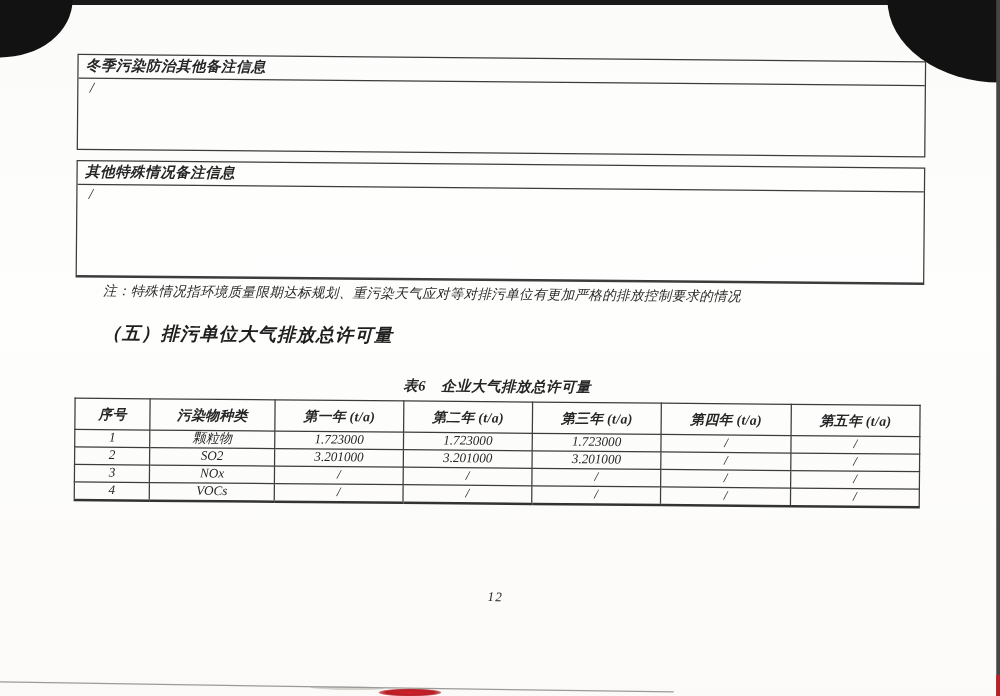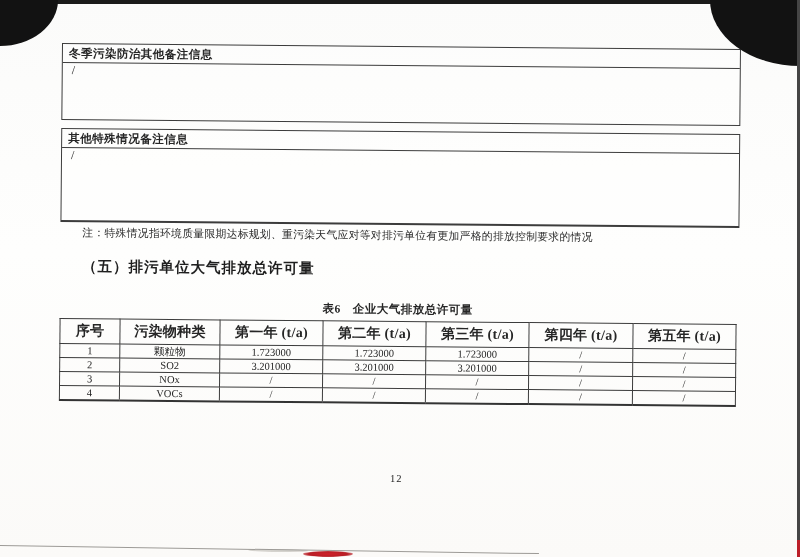--- a/index.html
+++ b/index.html
@@ -5,20 +5,21 @@
   html,body{margin:0;padding:0;}
   body{
     width:800px;height:557px;position:relative;overflow:hidden;
     background:#e9e7e2;
     font-family:"Liberation Serif","DejaVu Serif",serif;
     color:#262626;
   }
   .paper{
     position:absolute;inset:0;
     background:linear-gradient(180deg,#fbfbfa 0%,#fefefd 45%,#fbfaf8 100%);
+    font-style:italic;
   }
   
   .edge-top{position:absolute;top:0;left:0;width:100%;height:4px;background:#1a1a1a;}
   .corner-tl{position:absolute;top:0;left:0;width:58px;height:46px;background:#121212;border-bottom-right-radius:100% 100%;}
   .corner-tr{position:absolute;top:0;right:0;width:90px;height:66px;background:#121212;border-bottom-left-radius:100% 100%;}
   .edge-right{position:absolute;top:0;right:0;width:3px;height:100%;background:#454545;}
   .bottom-line{position:absolute;left:-6px;top:545px;width:545px;height:1.3px;background:#9c9a96;transform:rotate(0.85deg);transform-origin:left center;}
   .bottom-smudge{position:absolute;left:248px;top:549px;width:60px;height:3px;background:#b7b2ac;border-radius:50%;opacity:.55;transform:rotate(0.8deg);}
   .red-mark{position:absolute;left:303px;top:551px;width:50px;height:6px;border-radius:50%;
     background:radial-gradient(ellipse at center,#d0202a 0%,#b81e26 55%,rgba(184,30,38,0) 95%);}
@@ -35,21 +36,21 @@
 
   .note{position:absolute;left:84px;top:226px;width:680px;font-size:10.8px;letter-spacing:.3px;color:#2a2a2a;}
 
   .heading{position:absolute;left:84px;top:257px;font-size:14.5px;font-weight:bold;letter-spacing:1px;color:#1f1f1f;}
 
   .tbl-title{position:absolute;left:62px;top:299px;width:676px;text-align:center;font-size:11.5px;font-weight:bold;letter-spacing:.5px;}
 
   table.emis{position:absolute;left:62px;top:318px;width:676px;border-collapse:collapse;table-layout:fixed;
     border:1.5px solid #333;}
   table.emis th,table.emis td{border:1px solid #3c3c3c;text-align:center;padding:0;overflow:hidden;white-space:nowrap;}
-  table.emis thead th{height:24px;font-weight:bold;font-size:14px;letter-spacing:.3px;}
+  table.emis thead th{height:24px;font-weight:bold;font-size:11px;letter-spacing:.3px;}
   table.emis tbody td{height:13px;line-height:13px;font-size:10.5px;}
   table.emis tbody tr:last-child td{border-bottom:2px solid #333;}
 
   .pageno{position:absolute;left:0;top:470px;width:100%;text-align:center;font-size:10.5px;letter-spacing:1px;}
 </style>
 </head>
 <body>
 
 <div class="paper">
 

